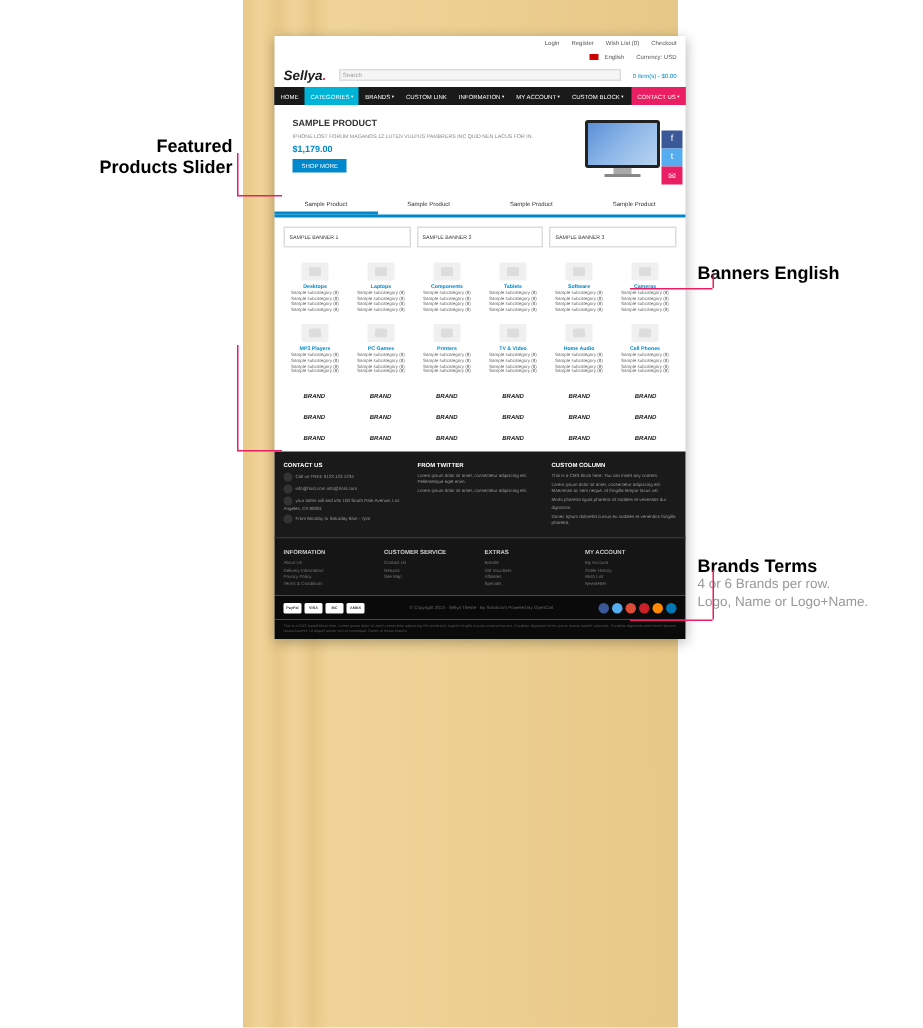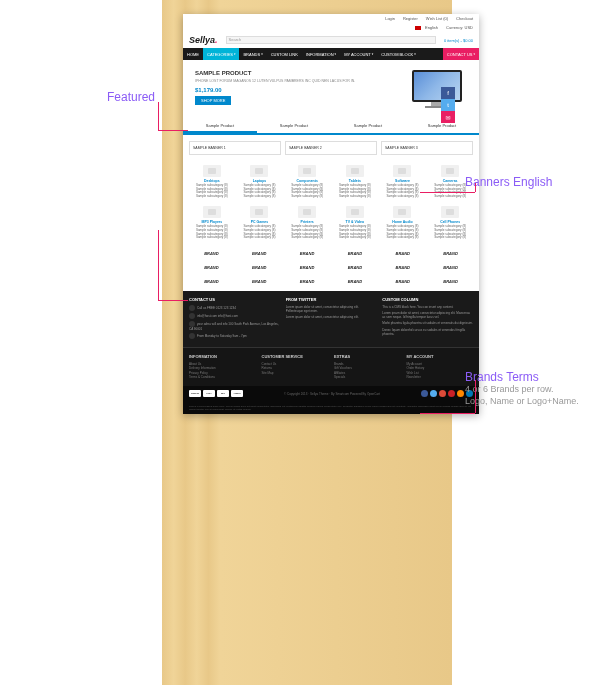--- a/index.html
+++ b/index.html
@@ -1,18 +1,18 @@
 <!DOCTYPE html>
 <html><head>
 <meta charset="utf-8">
 <style>
 *{margin:0;padding:0;box-sizing:border-box;font-family:Arial,sans-serif}
 body{background:#fff;width:615px;height:685px;position:relative;overflow:hidden}
 .wood{position:absolute;left:162px;top:0;width:290px;height:685px;background:linear-gradient(90deg,#e8c888 0%,#f0d498 4%,#e8c888 8%,#f0d498 12%,#e8c888 16%,#f0d498 20%,#e8c888 100%)}
-.site{position:absolute;left:183px;top:14px;width:296px;background:#fff;box-shadow:0 2px 8px rgba(0,0,0,0.3)}
+.site{position:absolute;left:183px;top:24px;width:274px;background:#fff;box-shadow:0 2px 8px rgba(0,0,0,0.3)}
 .top-bar{display:flex;justify-content:flex-end;gap:4px;padding:2px 4px;font-size:4px;color:#555}
 .top-bar span{padding:0 2px}
 .header{display:flex;align-items:center;padding:3px 6px;gap:8px}
 .logo{font-size:9px;font-weight:900;font-style:italic;color:#1a1a1a}
 .logo .dot{color:#e91e63}
 .search{flex:1;height:8px;background:#f5f5f5;border:1px solid #ddd;font-size:4px;padding:0 2px;color:#999}
 .cart{font-size:4px;color:#0088cc;text-align:right}
 .lang{display:flex;gap:2px;font-size:4px;align-items:center}
 .flag{width:6px;height:4px;background:#c00;display:inline-block}
 .nav{display:flex;background:#1a1a1a;height:12px}
@@ -59,21 +59,21 @@
 .social{display:flex;gap:2px}
 .soc{width:7px;height:7px;border-radius:50%}
 .copy{font-size:3px;color:#666;text-align:center;padding:2px}
 .disclaimer{background:#0a0a0a;font-size:2.5px;color:#555;padding:3px 6px;line-height:1.3}
 .side-btns{position:absolute;right:160px;top:87px;display:flex;flex-direction:column}
 .sbtn{width:14px;height:12px;display:flex;align-items:center;justify-content:center;font-size:6px;color:#fff}
 .sbtn.fb{background:#3b5998}
 .sbtn.tw{background:#55acee}
 .sbtn.pk{background:#e91e63}
 .annot{position:absolute;font-size:10px;color:#888}
-.annot h3{font-size:12px;color:#8b5cf6;font-weight:normal}
+.annot h3{font-size:12px;color:#000000;font-weight:bold}
 .annot .sub{font-size:9px;color:#999;line-height:1.3}
 .line{position:absolute;background:#e91e63;height:1px}
 .vline{position:absolute;background:#e91e63;width:1px}
 </style>
 </head>
 <body>
 
 <div class="wood"></div>
 
 <div class="site">
@@ -318,20 +318,21 @@
 </div>
 
 <div class="side-btns">
   <div class="sbtn fb">f</div>
   <div class="sbtn tw">t</div>
   <div class="sbtn pk">✉</div>
 </div>
 
 <div class="annot" style="left:10px;top:90px;text-align:right;width:145px">
   <h3>Featured</h3>
+    <h3>Products Slider</h3>
 </div>
 <div class="line" style="left:158px;top:130px;width:30px"></div>
 <div class="vline" style="left:158px;top:102px;height:28px"></div>
 
 <div class="annot" style="left:465px;top:175px">
   <h3>Banners English</h3>
 </div>
 <div class="line" style="left:420px;top:192px;width:55px"></div>
 <div class="vline" style="left:475px;top:183px;height:9px"></div>
 

